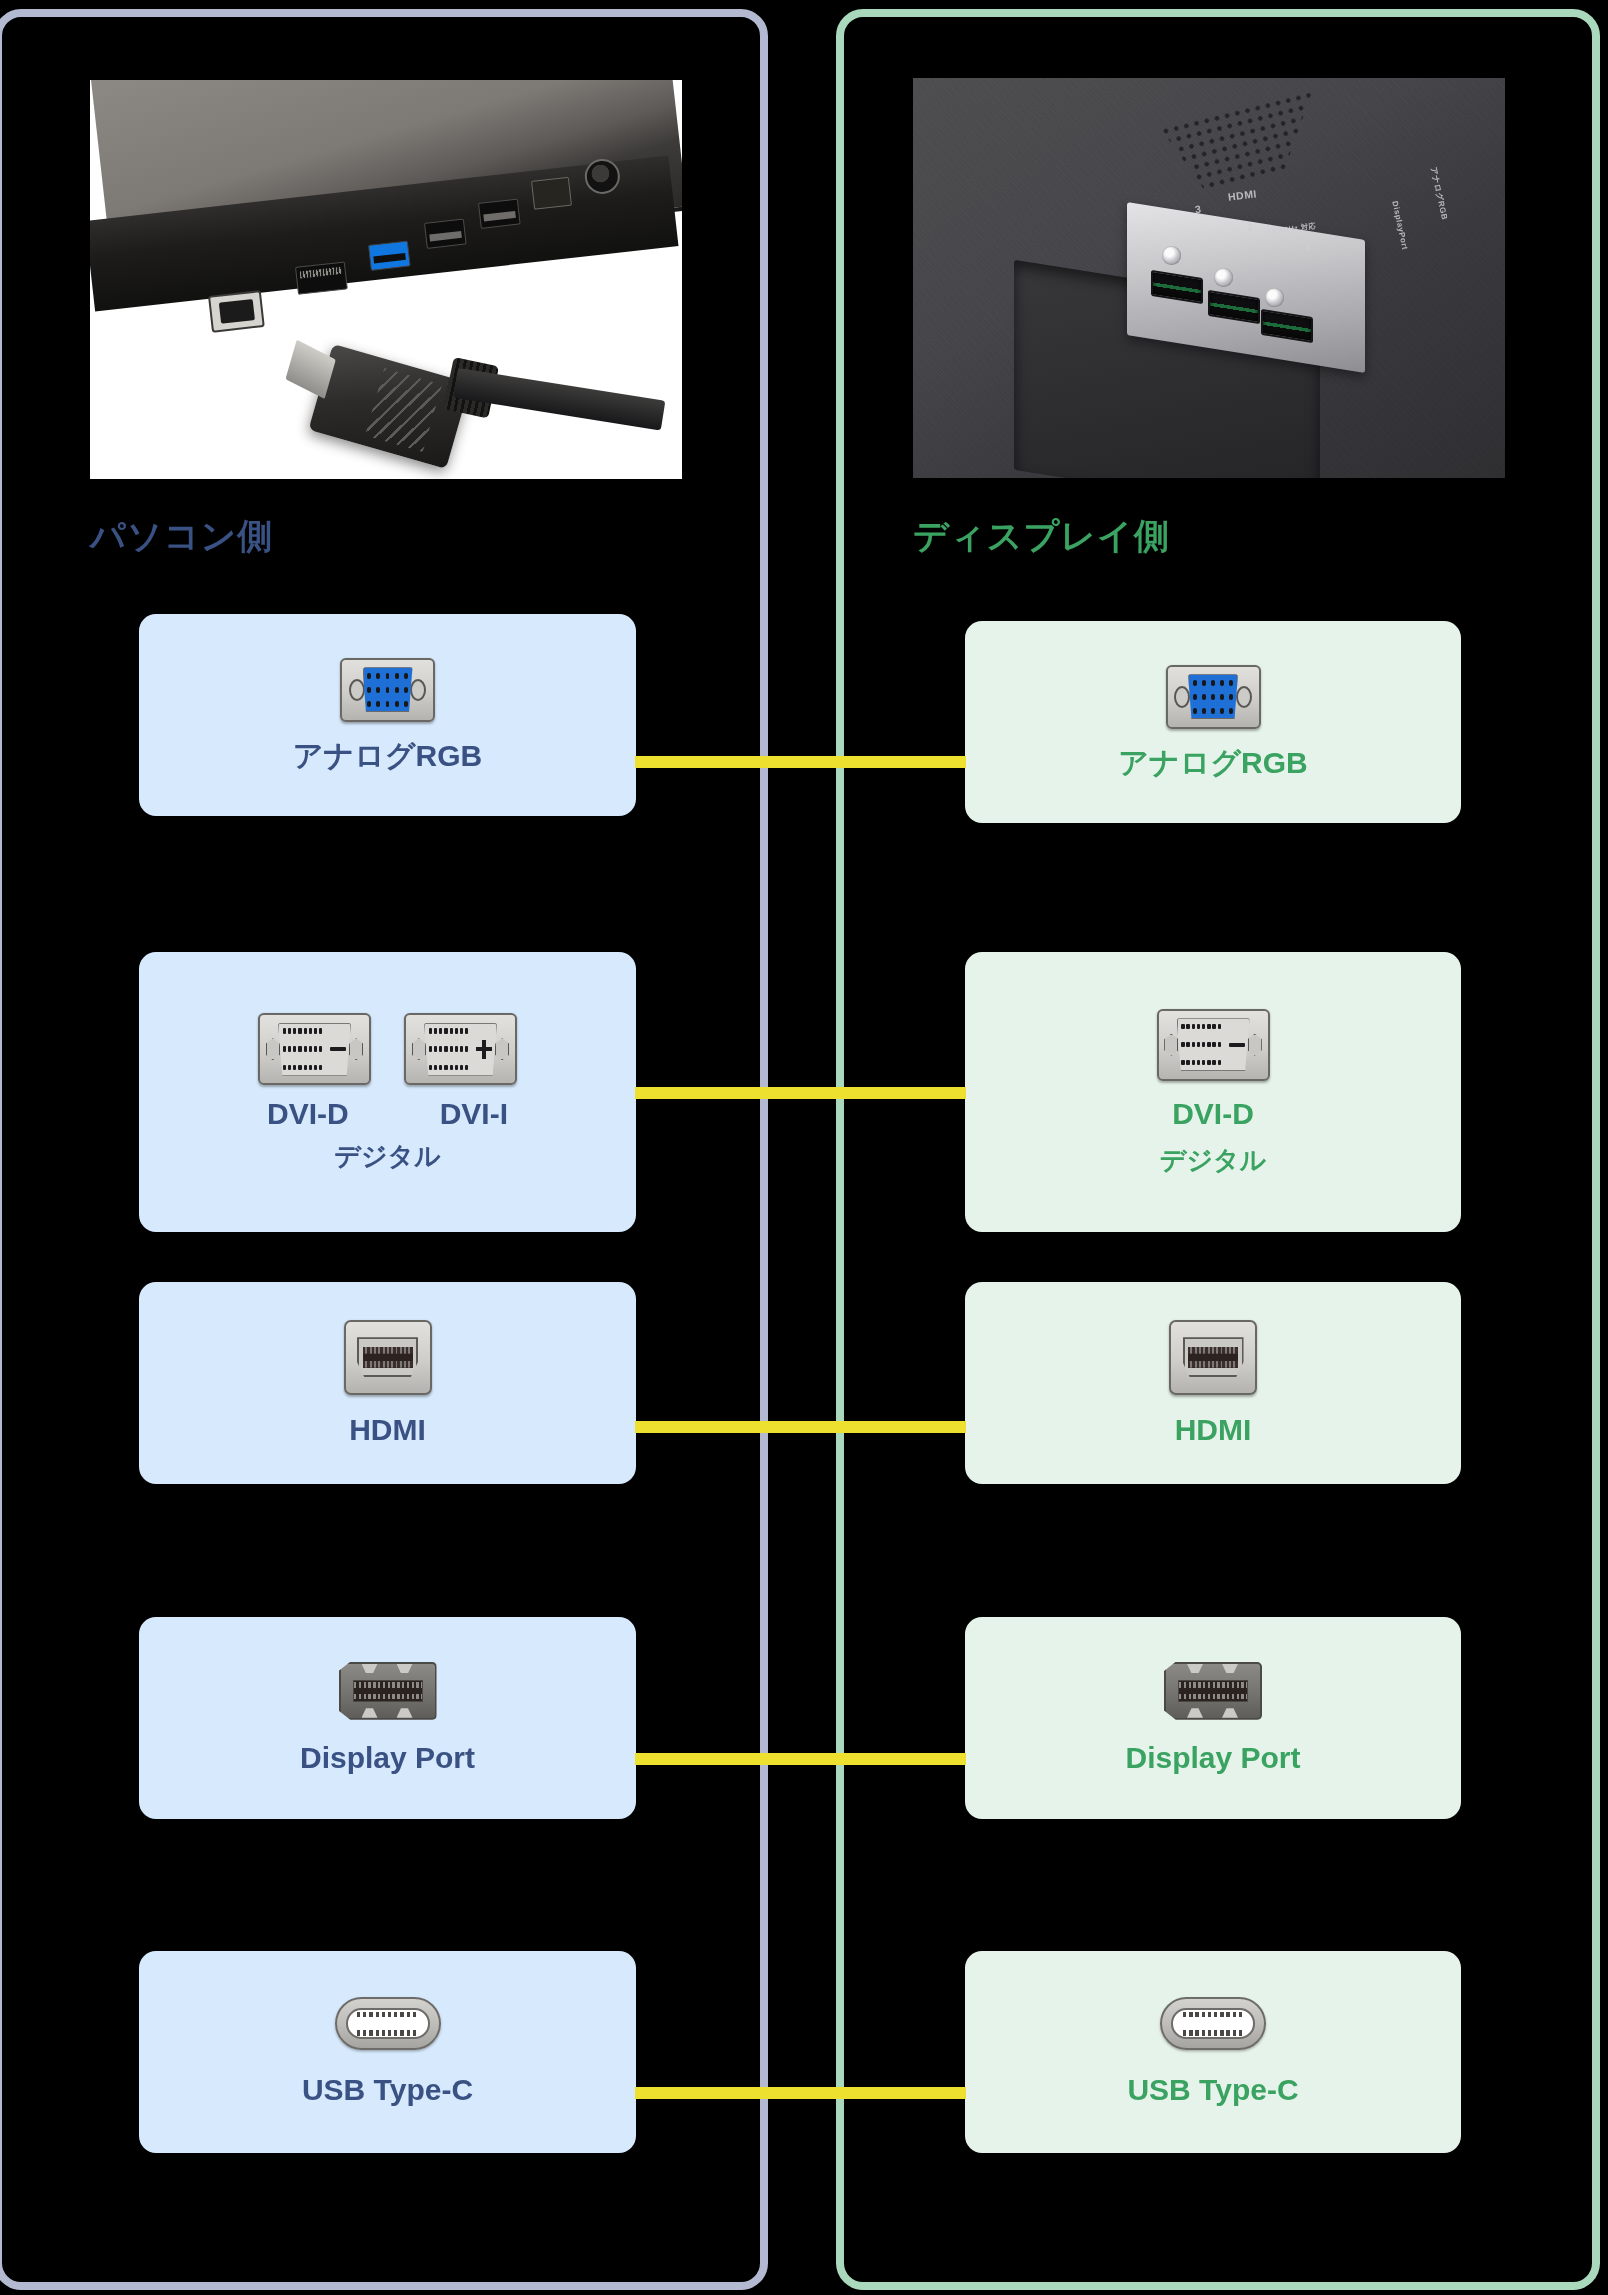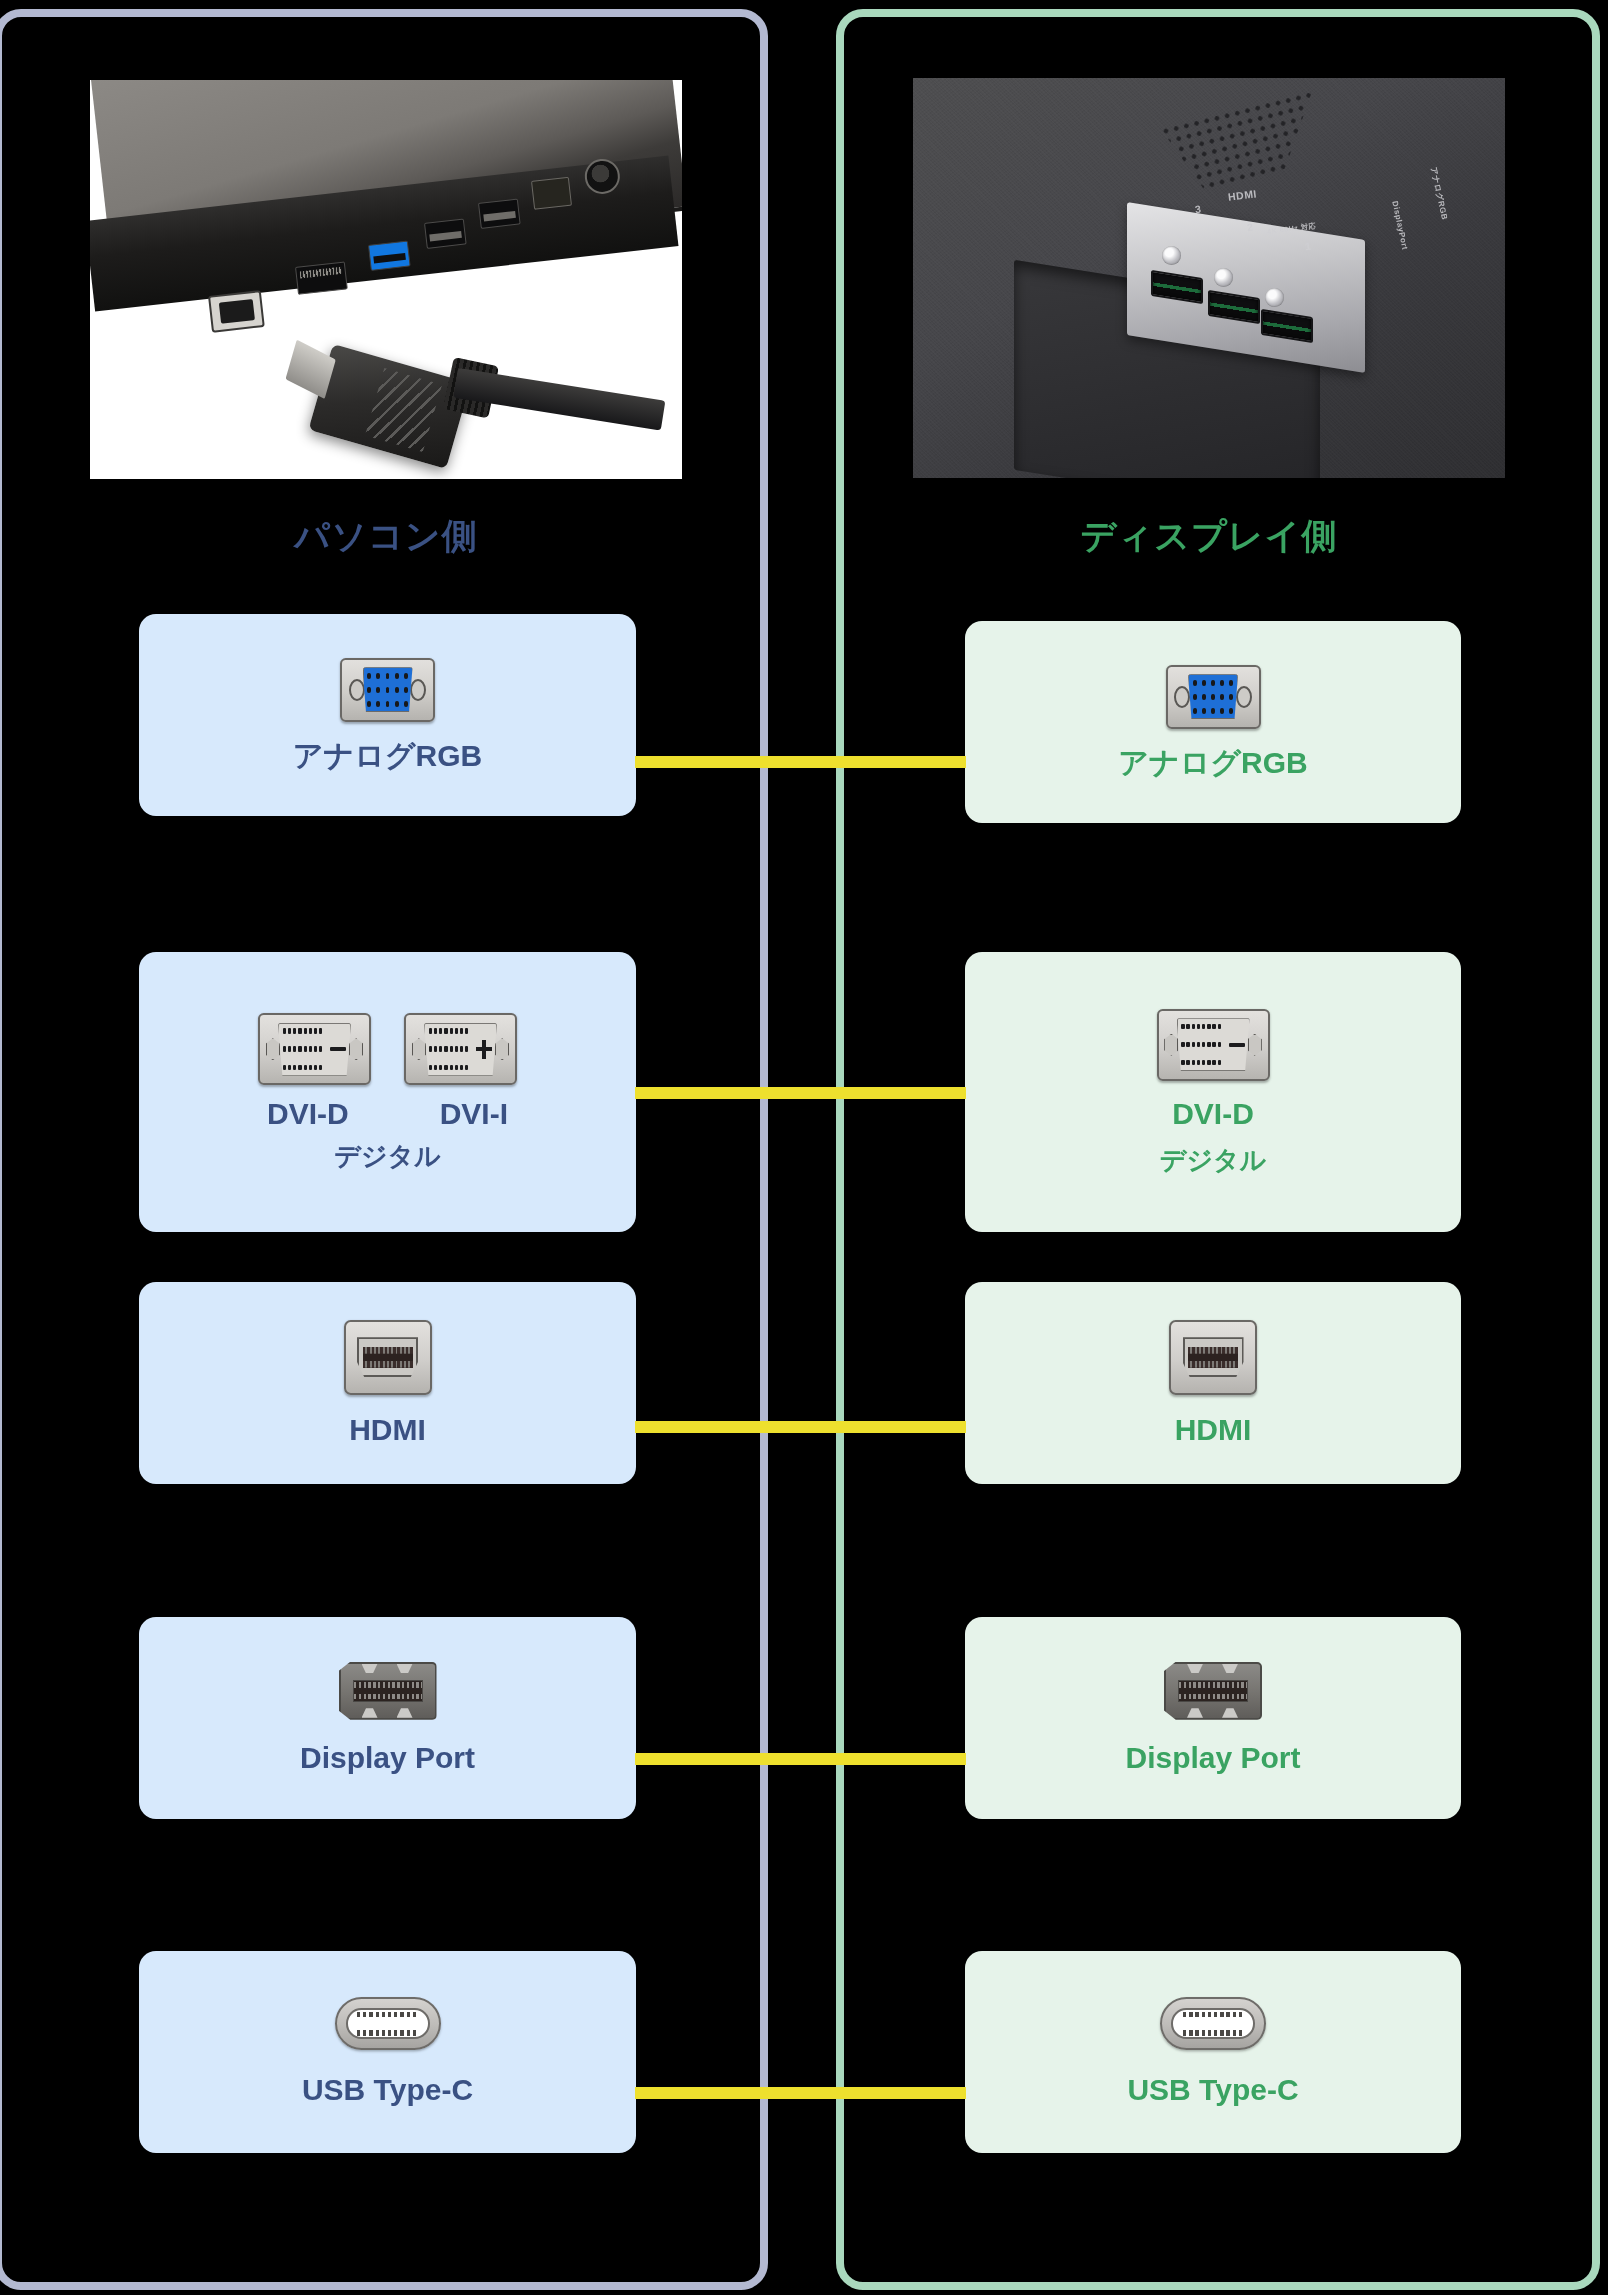--- a/index.html
+++ b/index.html
@@ -81,21 +81,21 @@
   .mn-jack{ position:absolute; width:52px; height:26px; border-radius:2.4px;
     background:linear-gradient(180deg,#0e0e10 0 46%,#1d6b3b 46% 62%,#0a0a0b 62% 100%);
     border:2.4px solid #151517; box-shadow:inset 0 0 3.8px #000;}
   .mn-screw{ position:absolute; width:19px; height:19px; border-radius:50%;
     background:radial-gradient(circle at 38% 34%,#fbfbfc 0 24%,#bfbfc4 55%,#86868b 100%);
     box-shadow:inset 0 0 1.9px rgba(0,0,0,.45);}
   .mn-lbl{ position:absolute; color:#cfcfd3; font-size:10.5px; font-weight:700;
     letter-spacing:0.5px; opacity:.85;}
 
   
-  .col-header{ position:absolute; text-align:center; font-weight:700;
+  .col-header{ position:absolute; text-align:left; font-weight:700;
     font-size:35px; letter-spacing:1px; white-space:nowrap; }
   #header-pc{ left:90px; top:513px; width:592px; color:#3a5183; }
   #header-display{ left:913px; top:513px; width:592px; color:#3aa362; }
 
   
   .card{ position:absolute; border-radius:17px; display:flex;
          flex-direction:column; align-items:center; }
   .card.pc{ left:139px; width:497px; background:#d7e9fc; }
   .card.dp{ left:965px; width:496px; background:#e6f3ea; }
   .card .label{ font-weight:700; text-align:center; line-height:1.12; }

